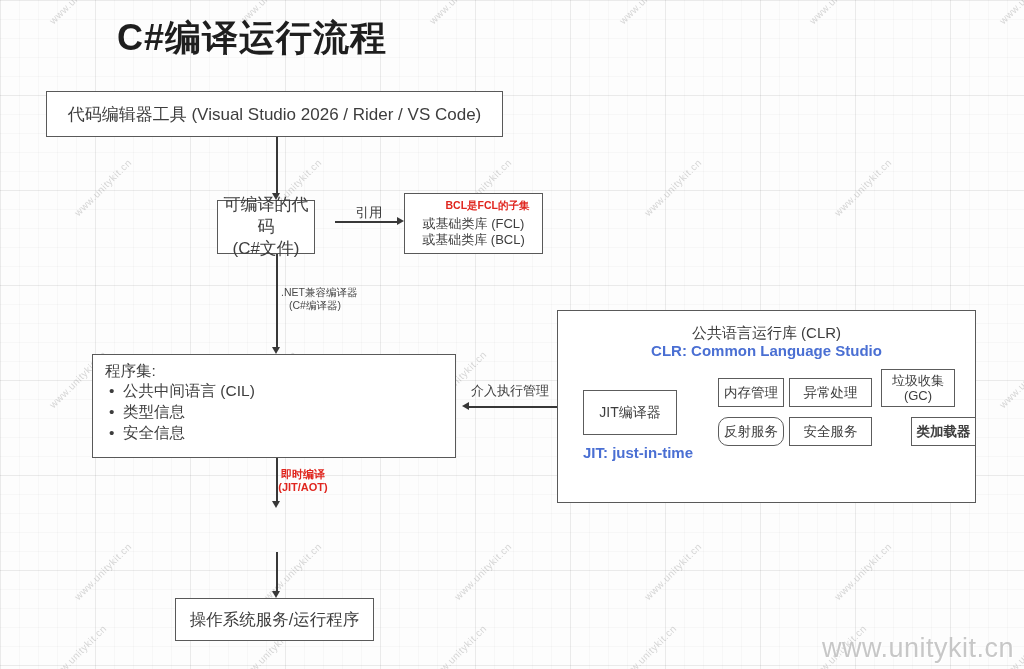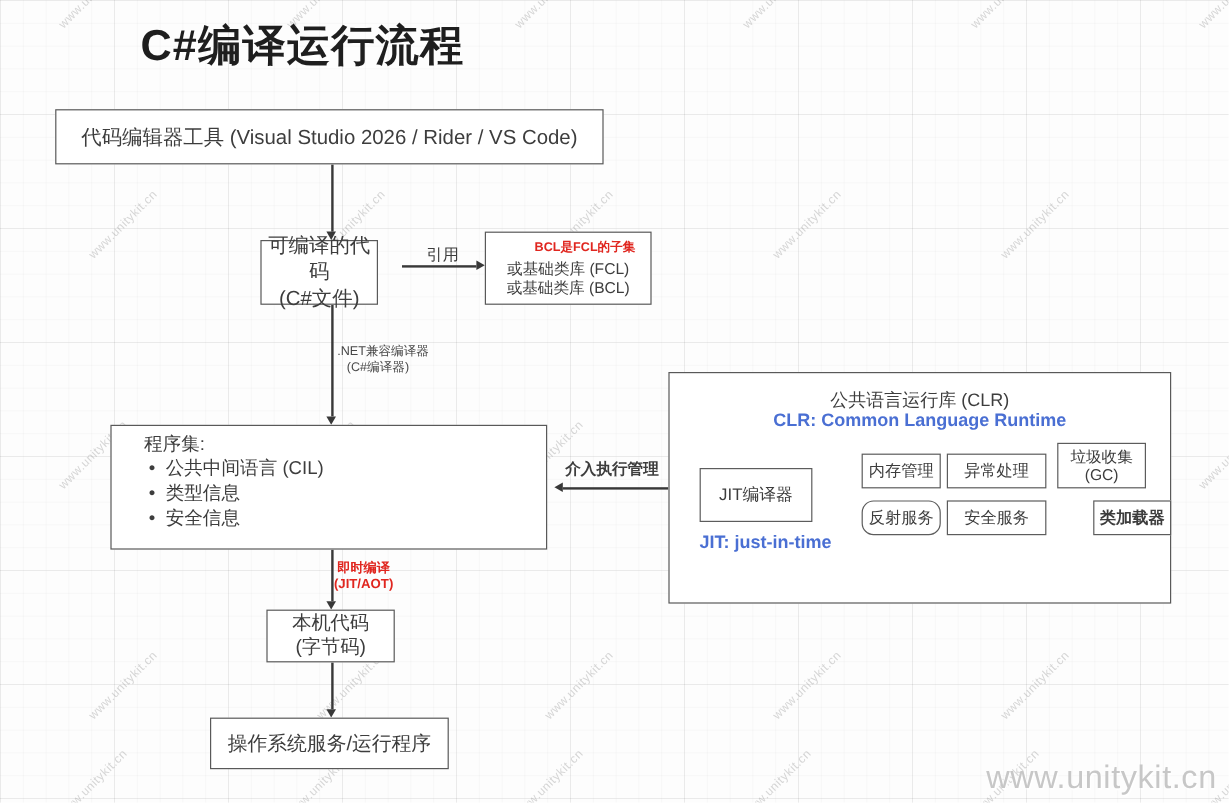--- a/index.html
+++ b/index.html
@@ -41,21 +41,21 @@
   .blue { color:#4a6fd3; font-weight:bold; }
   .red  { color:#e0261f; font-weight:bold; }
 
   #editor     { left:46px;  top:91px;  width:457px; height:46px; font-size:17px; }
   #compilable { left:217px; top:200px; width:98px; height:54px; font-size:17px; line-height:22px; }
   #library    { left:404px; top:193px; width:139px; height:61px; }
   #library .note { font-size:10.5px; margin-bottom:3px;padding-left:28px; }
   #library .ln   { font-size:13px; line-height:16px; }
   #assembly   { left:92px;  top:354px; width:364px; height:104px;
                 align-items:flex-start; justify-content:flex-start;
-                text-align:left; padding:6px 10px 0 27px; }
+                text-align:left; padding:6px 10px 0 12px; }
   #assembly .t   { font-size:15.5px; line-height:19px; }
   #assembly .b   { font-size:15.5px; line-height:21px; padding-left:4px; }
   #assembly .b::before { content:"•\00a0\00a0"; }
   #assembly .cil { font-size:14px; line-height:17px; margin-left:21px; }
   #clr        { left:557px; top:310px; width:419px; height:193px; }
   #clr .ct { position:absolute; top:13px; left:0; width:100%; font-size:15px; }
   #clr .cs { position:absolute; top:31px; left:0; width:100%; text-align:center; font-size:15px; }
   #jitbox     { left:583px; top:390px; width:94px;  height:45px; font-size:14px; }
   #jitfull    { left:583px; top:444px; font-size:15px; }
   #svc0 { left:718px; top:378px; width:66px; height:29px; }
@@ -69,21 +69,21 @@
 
   #l1 { left:276px; top:137px; height:56px; }
   #a1 { left:271.5px; top:193px; }
   #lbl-ref { left:347px; top:204px; width:44px; text-align:center; font-size:13.5px; }
   #l2 { left:335px; top:221px; width:62px; }
   #a2 { left:397px; top:217px; }
   #l3 { left:276px; top:254px; height:93px; }
   #a3 { left:271.5px; top:347px; }
   #lbl-comp1 { left:281px; top:286px; font-size:10.5px; color:#484848; }
   #lbl-comp2 { left:289px; top:299px; font-size:10.5px; color:#484848; }
-  #lbl-manage { left:471px; top:382px; font-size:13px;font-weight:bold; }
+  #lbl-manage { left:471px; top:382px; font-size:13px; }
   #l4 { left:469px; top:406px; width:88px; }
   #a4 { left:462px; top:402px; }
   #l5 { left:276px; top:458px; height:43px; }
   #a5 { left:271.5px; top:501px; }
   #lbl-jit { left:272px; top:468px; width:62px; text-align:center; font-size:11px; line-height:13px; }
   #l6 { left:276px; top:552px; height:39px; }
   #a6 { left:271.5px; top:591px; }
 </style>
 </head>
 <body>
@@ -158,21 +158,21 @@
     <span class="b">类型信息</span>
     <span class="b">安全信息</span>
   </div>
 
   <div class="lbl" id="lbl-manage">介入执行管理</div>
   <div class="hline" id="l4"></div>
   <div class="arr left" id="a4"></div>
 
   <div class="node" id="clr">
     <span class="ct">公共语言运行库 (CLR)</span>
-    <span class="cs blue">CLR: Common Language Runtime</span>
+    <span class="cs blue">CLR: Common Language Studio</span>
   </div>
   <div class="svc" id="jitbox" style="font-size:14px;">
     <span>JIT编译器</span>
   </div>
   <div class="lbl blue" id="jitfull">JIT: just-in-time</div>
   <div class="svc" id="svc0">
     <span>内存管理</span>
   </div>
   <div class="svc" id="svc1">
     <span>异常处理</span>
@@ -191,24 +191,20 @@
     <span>类加载器</span>
   </div>
 
   <div class="vline" id="l5"></div>
   <div class="arr down" id="a5"></div>
   <div class="lbl red" id="lbl-jit">
     <span>即时编译</span><br>
     <span>(JIT/AOT)</span>
   </div>
 
-  <div class="node" id="native">
-    <span>本机代码</span>
-    <span>(字节码)</span>
-  </div>
 
   <div class="vline" id="l6"></div>
   <div class="arr down" id="a6"></div>
 
   <div class="node" id="os">
     <span>操作系统服务/运行程序</span>
   </div>
 
   <div class="wm-main">www.unitykit.cn</div>
 

